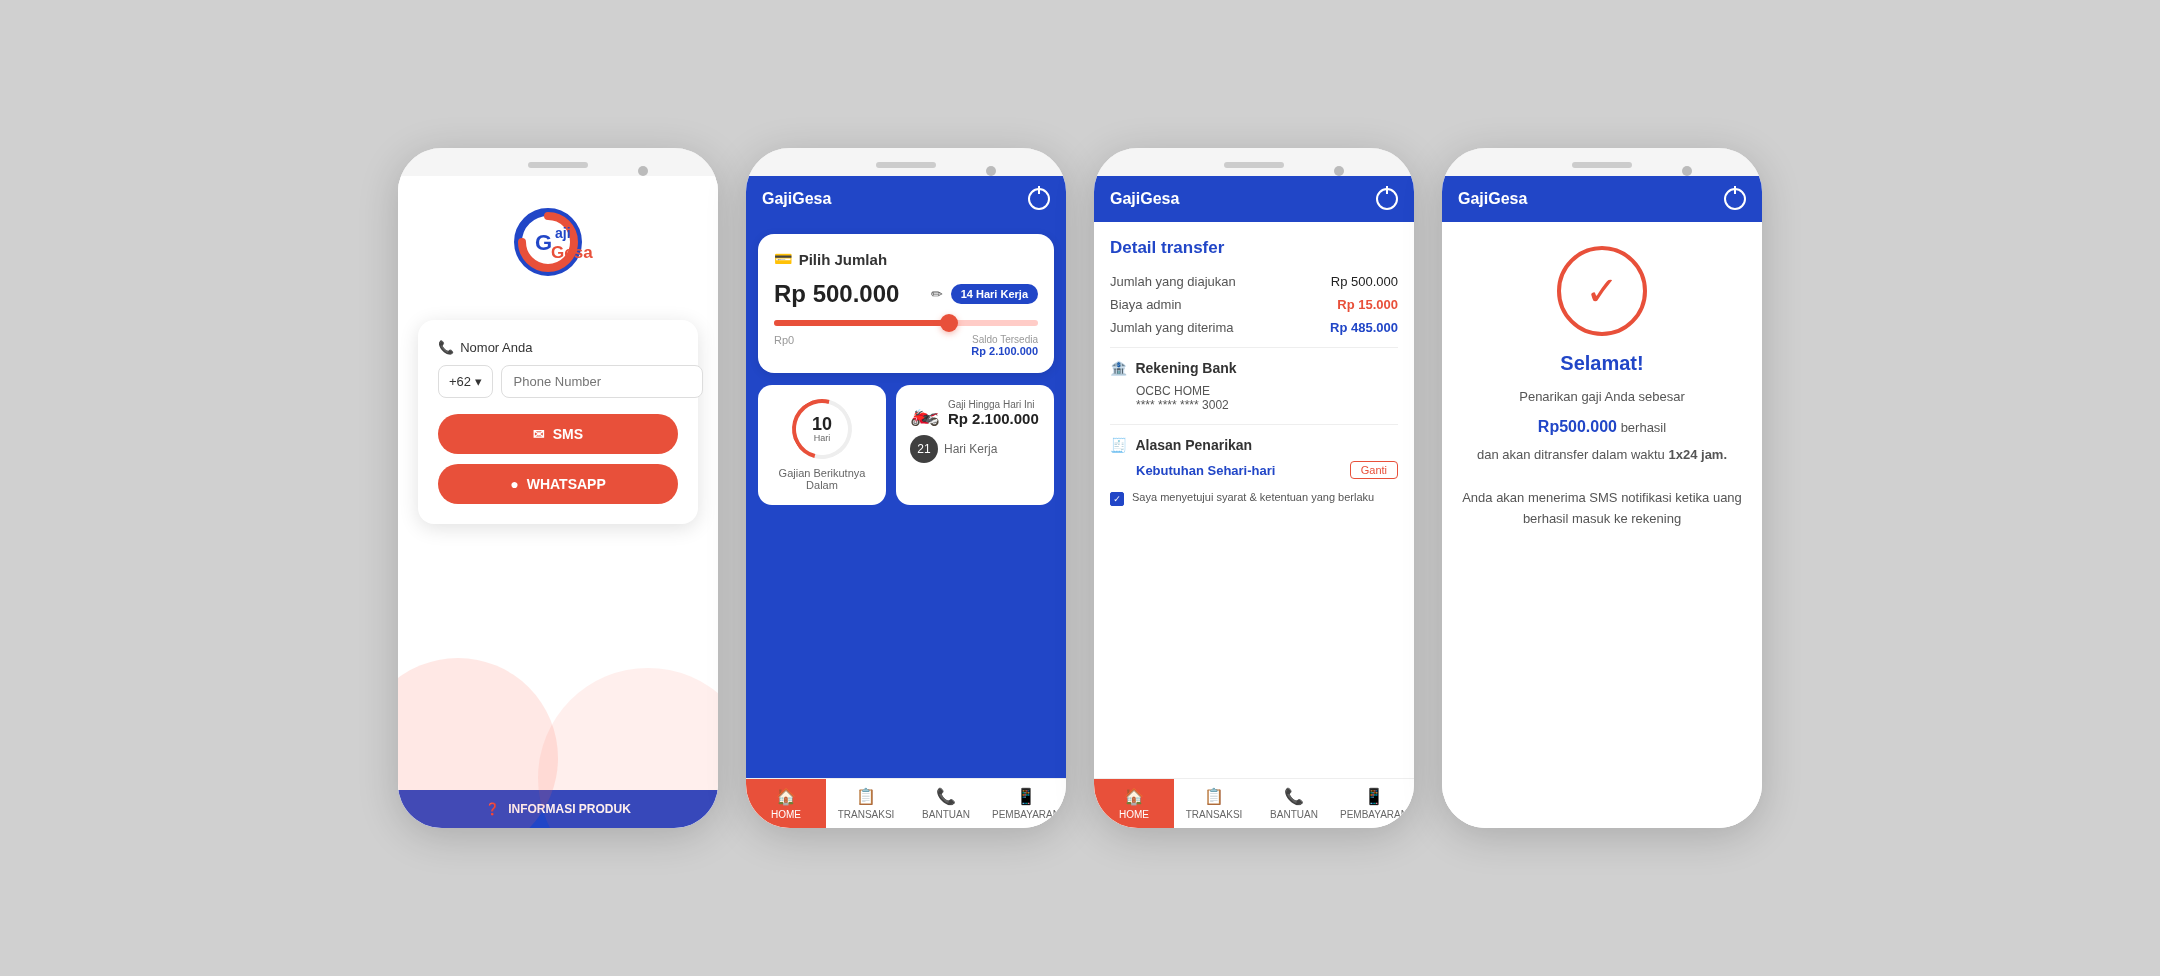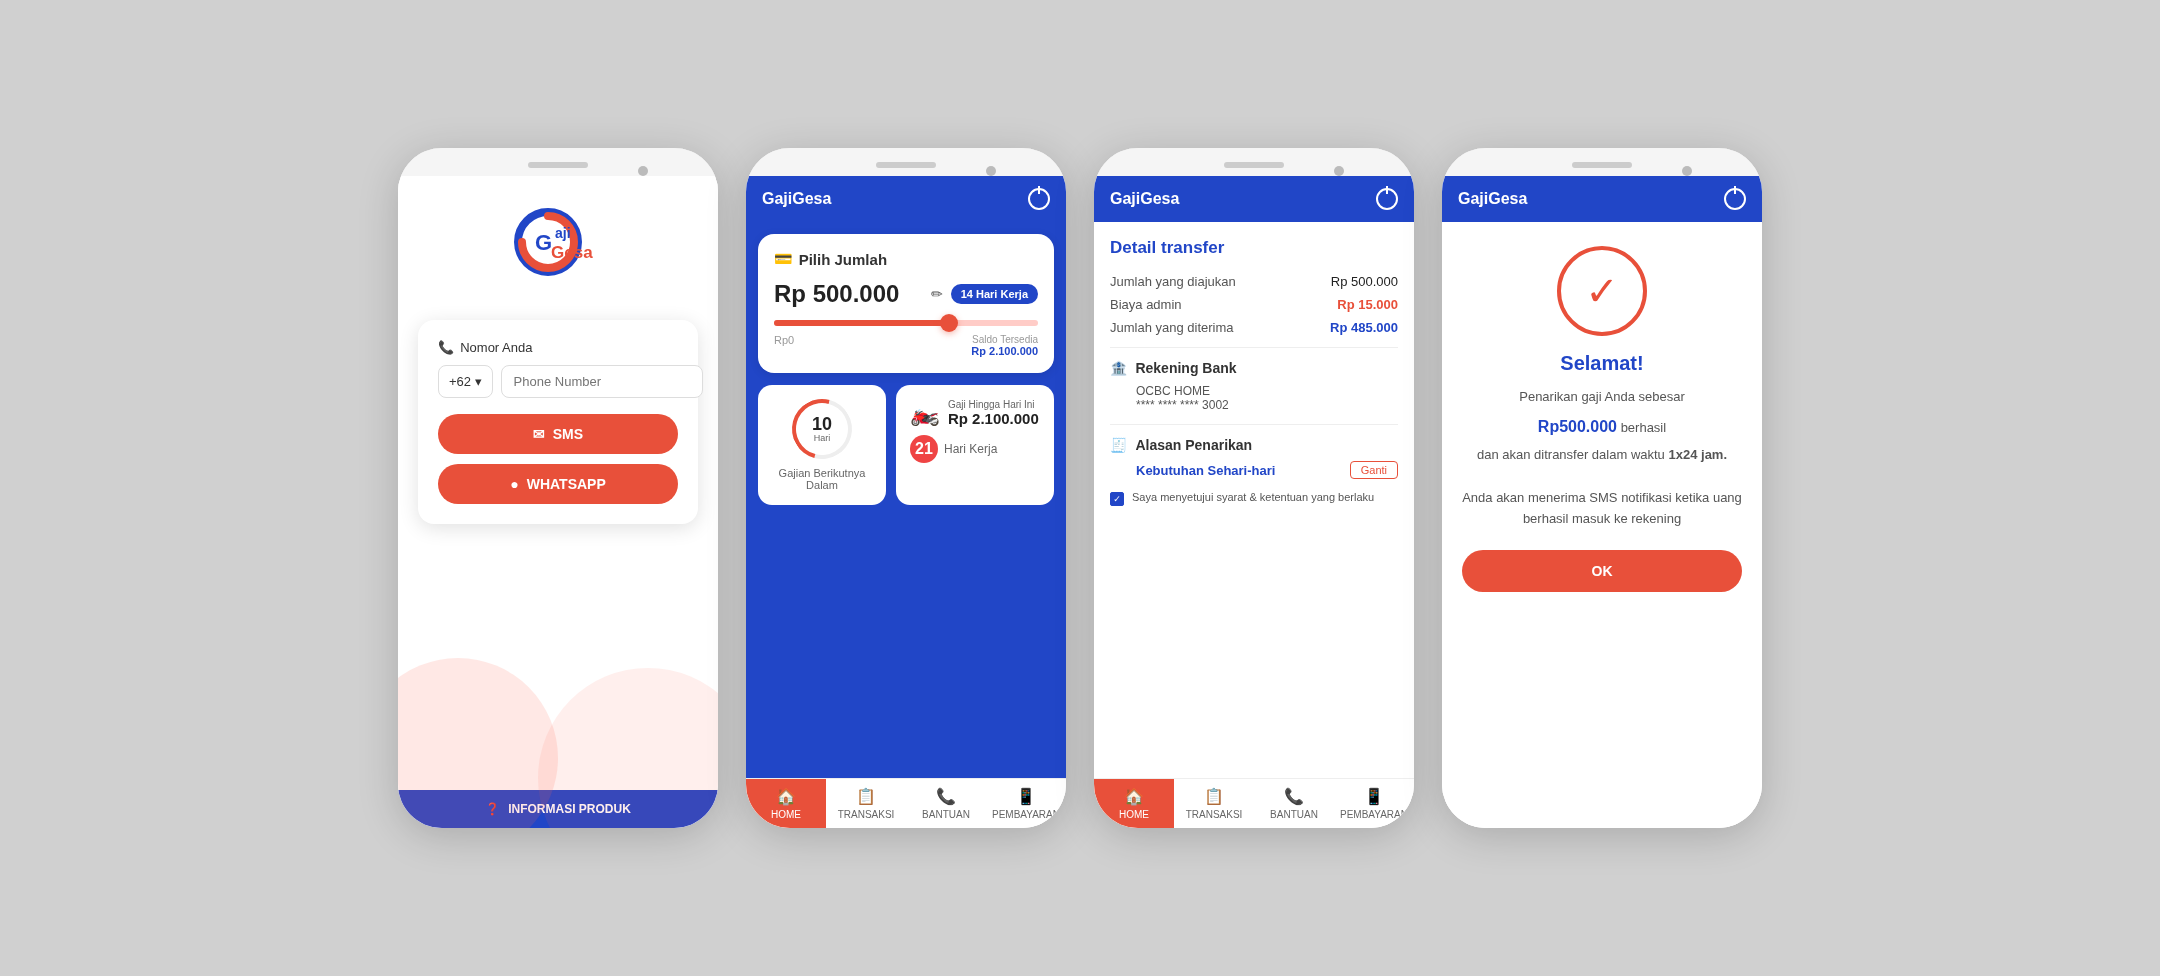--- a/index.html
+++ b/index.html
@@ -430,30 +430,30 @@
     .gaji-subtitle { font-size: 10px; color: #666; }
     .gaji-amount { font-size: 15px; font-weight: 700; color: #222; }
 
     .hari-kerja-row {
       display: flex;
       align-items: center;
       gap: 6px;
     }
 
     .hari-kerja-circle {
-      background: #ef4444;
+      background: #404040;
       color: white;
       width: 28px;
       height: 28px;
       border-radius: 50%;
       display: flex;
       align-items: center;
       justify-content: center;
-      font-size: 16px;
-      font-weight: 700;
+      font-size: 12px;
+      font-weight: 400;
     }
 
     .hari-kerja-text {
       font-size: 12px;
       color: #666;
     }
 
     
     .app-bottom-nav {
       background: white;
@@ -942,19 +942,18 @@
             <span>berhasil</span>
           </div>
           <div class="success-desc">
             <span>dan akan ditransfer dalam waktu</span>
             <span> </span>
             <strong>1x24 jam.</strong>
           </div>
 
           <div class="success-desc2">Anda akan menerima SMS notifikasi ketika uang berhasil masuk ke rekening</div>
 
-          <button class="btn-ok">OK</button>
         </div>
       </div>
     </div>
   </div>
 
 </div>
 
 </body></html>

